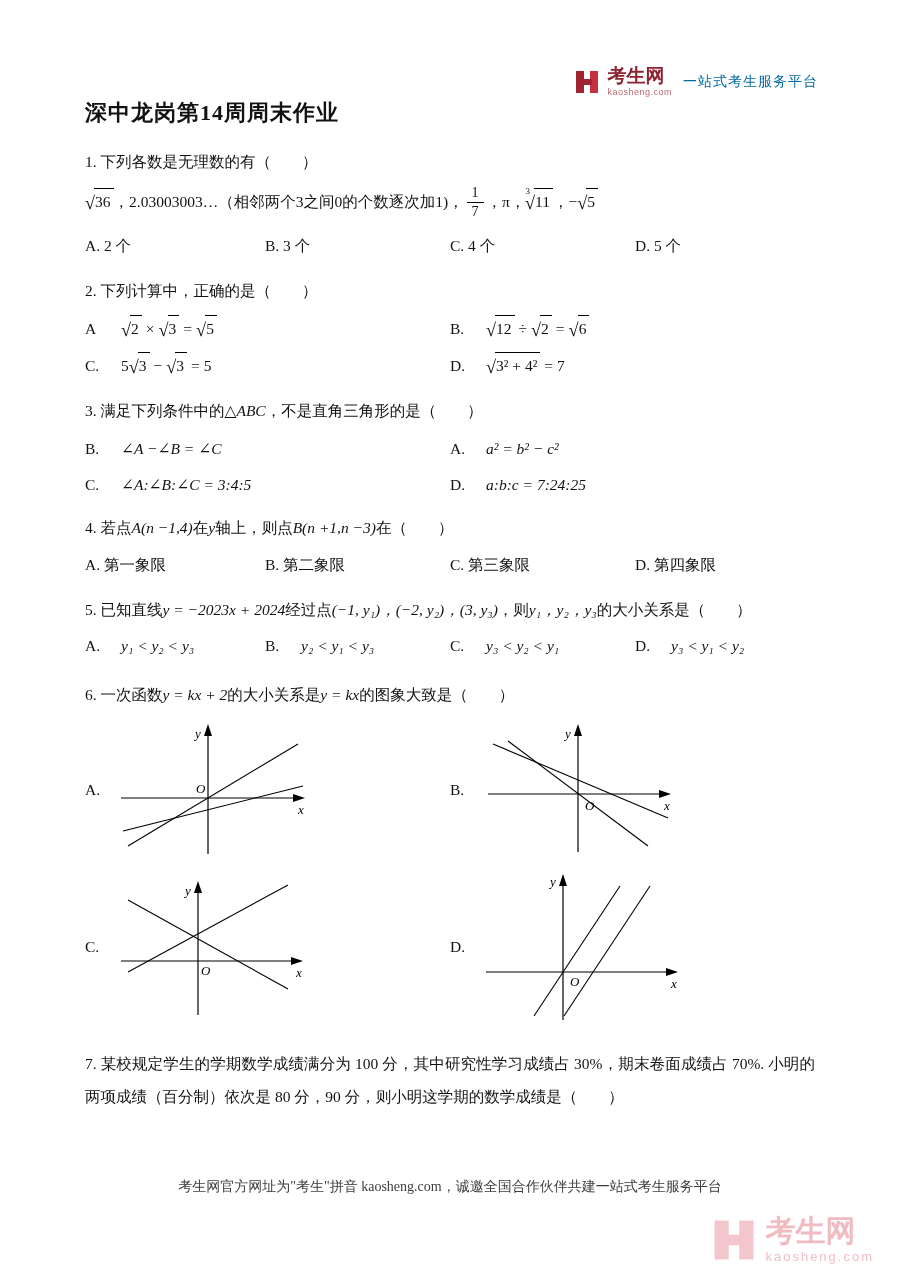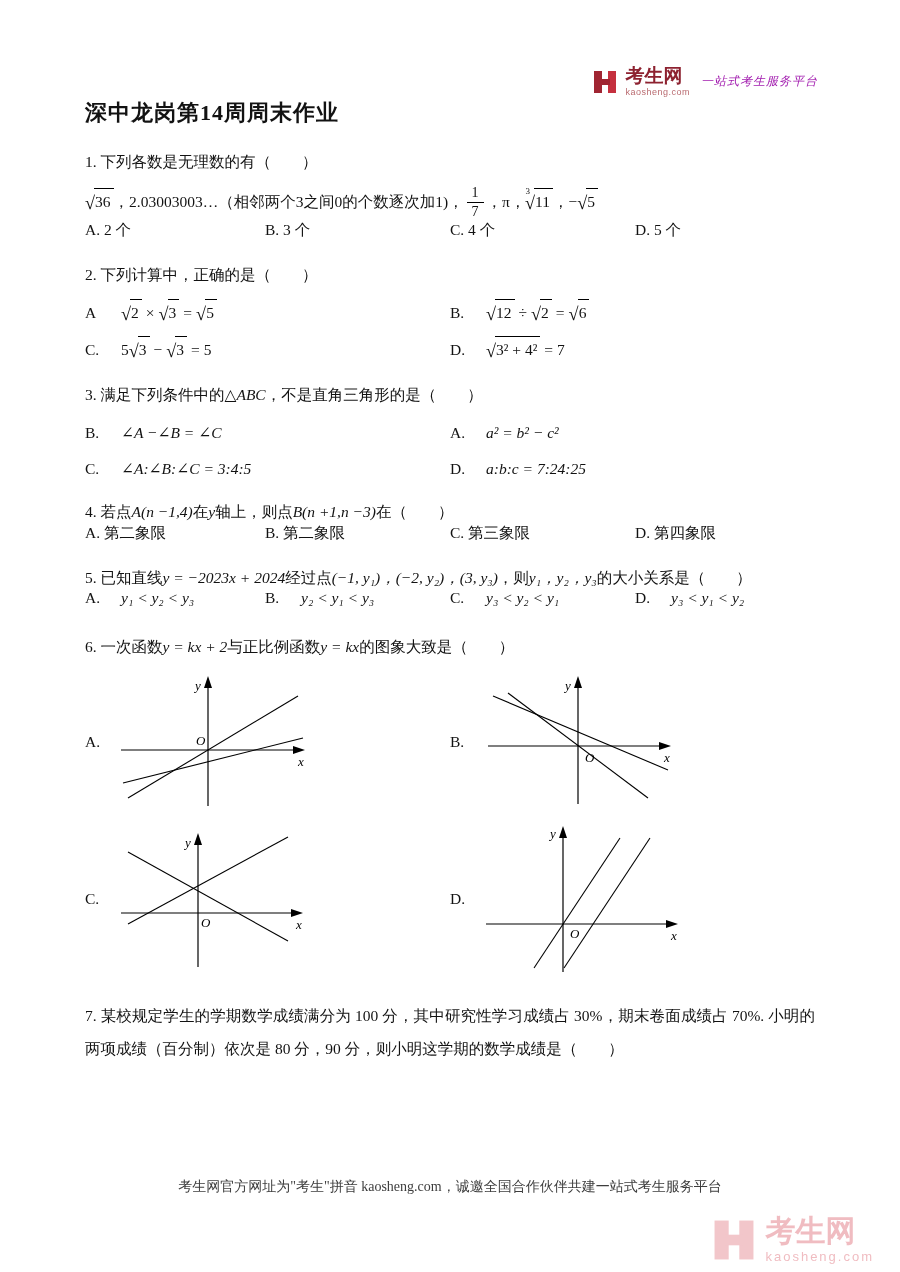--- a/index.html
+++ b/index.html
@@ -9,27 +9,27 @@
     font-family:"Liberation Serif","DejaVu Serif",serif;
     color:#121212; font-size:15.5px;
   }
   .sheet { position:absolute; inset:0; padding:64px 85px 0 85px; }
 
   
   .brand { position:absolute; top:66px; right:82px; display:flex; align-items:center; gap:7px; }
   .brand-icon { width:26px; height:26px; }
   .brand-name { font-size:19px; font-weight:bold; color:#8d2230; line-height:1; font-family:"Liberation Sans",sans-serif; }
   .brand-domain { font-size:9px; color:#b96a6f; letter-spacing:.5px; font-family:"Liberation Sans",sans-serif; margin-top:2px; }
-  .brand-tagline { font-size:12px; color:#a21caf; margin-left:4px; letter-spacing:1px;font-style:italic; }
+  .brand-tagline { font-size:14px; color:#0369a1; margin-left:4px; letter-spacing:1px; }
 
   .title { text-align:left; font-size:22px; font-weight:bold; margin-top:34px; letter-spacing:1px; }
 
   .stem { margin-top:24px; }
   .mathline { margin-top:12px; display:flex; align-items:center; flex-wrap:nowrap; }
-  .opts4 { display:grid; grid-template-columns:180px 185px 185px auto; }
+  .opts4 { display:grid; grid-template-columns:180px 185px 185px auto; margin-top:16px; }
   .row2 { display:grid; grid-template-columns:365px auto; margin-top:18px; align-items:center; }
   .opt { white-space:nowrap; }
   .olabel { display:inline-block; min-width:20px; margin-right:16px; }
 
   
   .mi { font-style:italic;text-align:right; }
   .m  { white-space:nowrap; }
   .opr { padding:0 4px; }
   .eq { padding:0 4px; }
   .sq { white-space:nowrap; }
@@ -128,38 +128,38 @@
   </div>
   <div class="row2">
     <p class="opt"><span class="olabel">C.</span><span class="mi">∠A:∠B:∠C = 3:4:5</span></p>
     <p class="opt"><span class="olabel">D.</span><span class="mi">a:b:c = 7:24:25</span></p>
   </div>
 
   <p class="stem">
     <span>4. 若点</span><span class="mi">A(n −1,4)</span><span>在</span><span class="mi">y</span><span>轴上，则点</span><span class="mi">B(n +1,n −3)</span><span>在（　　）</span>
   </p>
   <div class="opts4">
-    <span>A. 第二象限</span>
+    <span>A. 第一象限</span>
     <span>B. 第二象限</span>
     <span>C. 第三象限</span>
     <span>D. 第四象限</span>
   </div>
 
   <p class="stem">
     <span>5. 已知直线</span><span class="mi">y = −2023x + 2024</span><span>经过点</span><span class="mi">(−1, y₁)，(−2, y₂)，(3, y₃)</span><span>，则</span><span class="mi">y₁，y₂，y₃</span><span>的大小关系是（　　）</span>
   </p>
   <div class="opts4">
     <span class="opt"><span class="olabel">A.</span><span class="mi">y₁ &lt; y₂ &lt; y₃</span></span>
     <span class="opt"><span class="olabel">B.</span><span class="mi">y₂ &lt; y₁ &lt; y₃</span></span>
     <span class="opt"><span class="olabel">C.</span><span class="mi">y₃ &lt; y₂ &lt; y₁</span></span>
     <span class="opt"><span class="olabel">D.</span><span class="mi">y₃ &lt; y₁ &lt; y₂</span></span>
   </div>
 
   <p class="stem" style="margin-top:30px;">
-    <span>6. 一次函数</span><span class="mi">y = kx + 2</span><span>与正比例函数</span><span class="mi">y = kx</span><span>的图象大致是（　　）</span>
+    <span>6. 一次函数</span><span class="mi">y = kx + 2</span><span>的大小关系是</span><span class="mi">y = kx</span><span>的图象大致是（　　）</span>
   </p>
 
   <div class="grow">
     <div class="gcell gcell-left">
       <span class="glabel">A.</span>
       <svg class="plot" width="210" height="140" viewBox="0 0 210 140">
         <line class="ax" x1="8" y1="78" x2="182" y2="78"></line>
         <polygon points="192,78 180,74 180,82"></polygon>
         <line class="ax" x1="95" y1="134" x2="95" y2="14"></line>
         <polygon points="95,4 91,16 99,16"></polygon>

